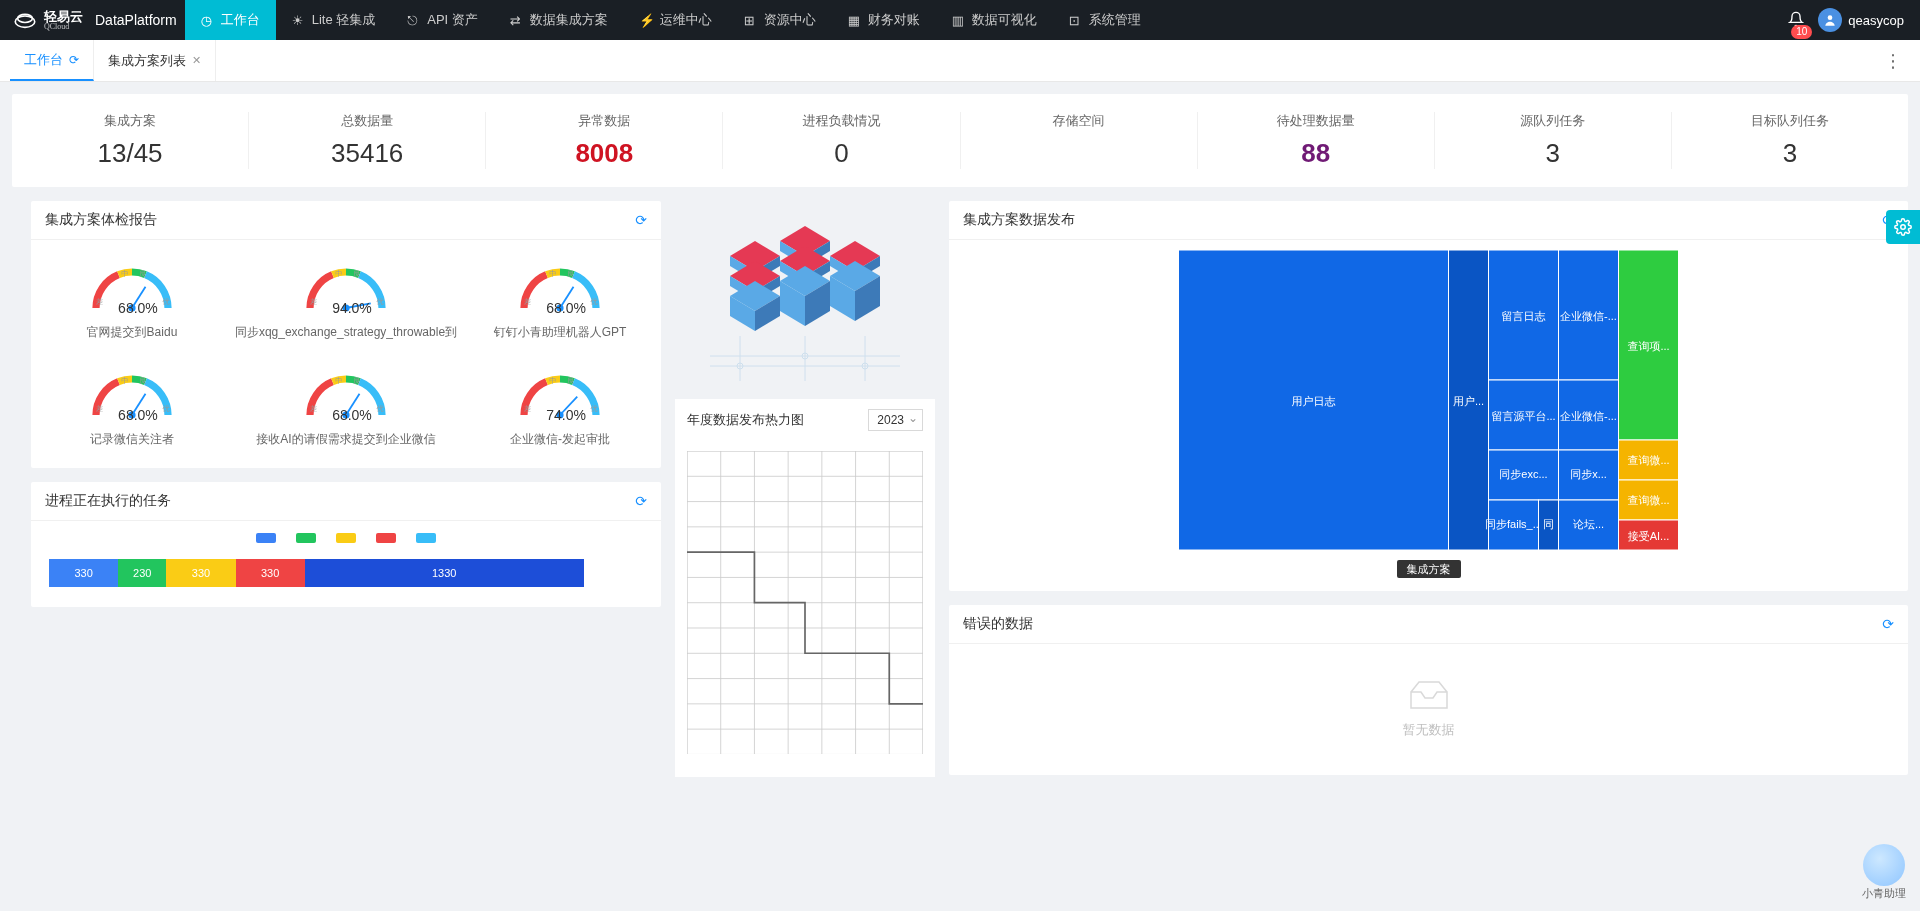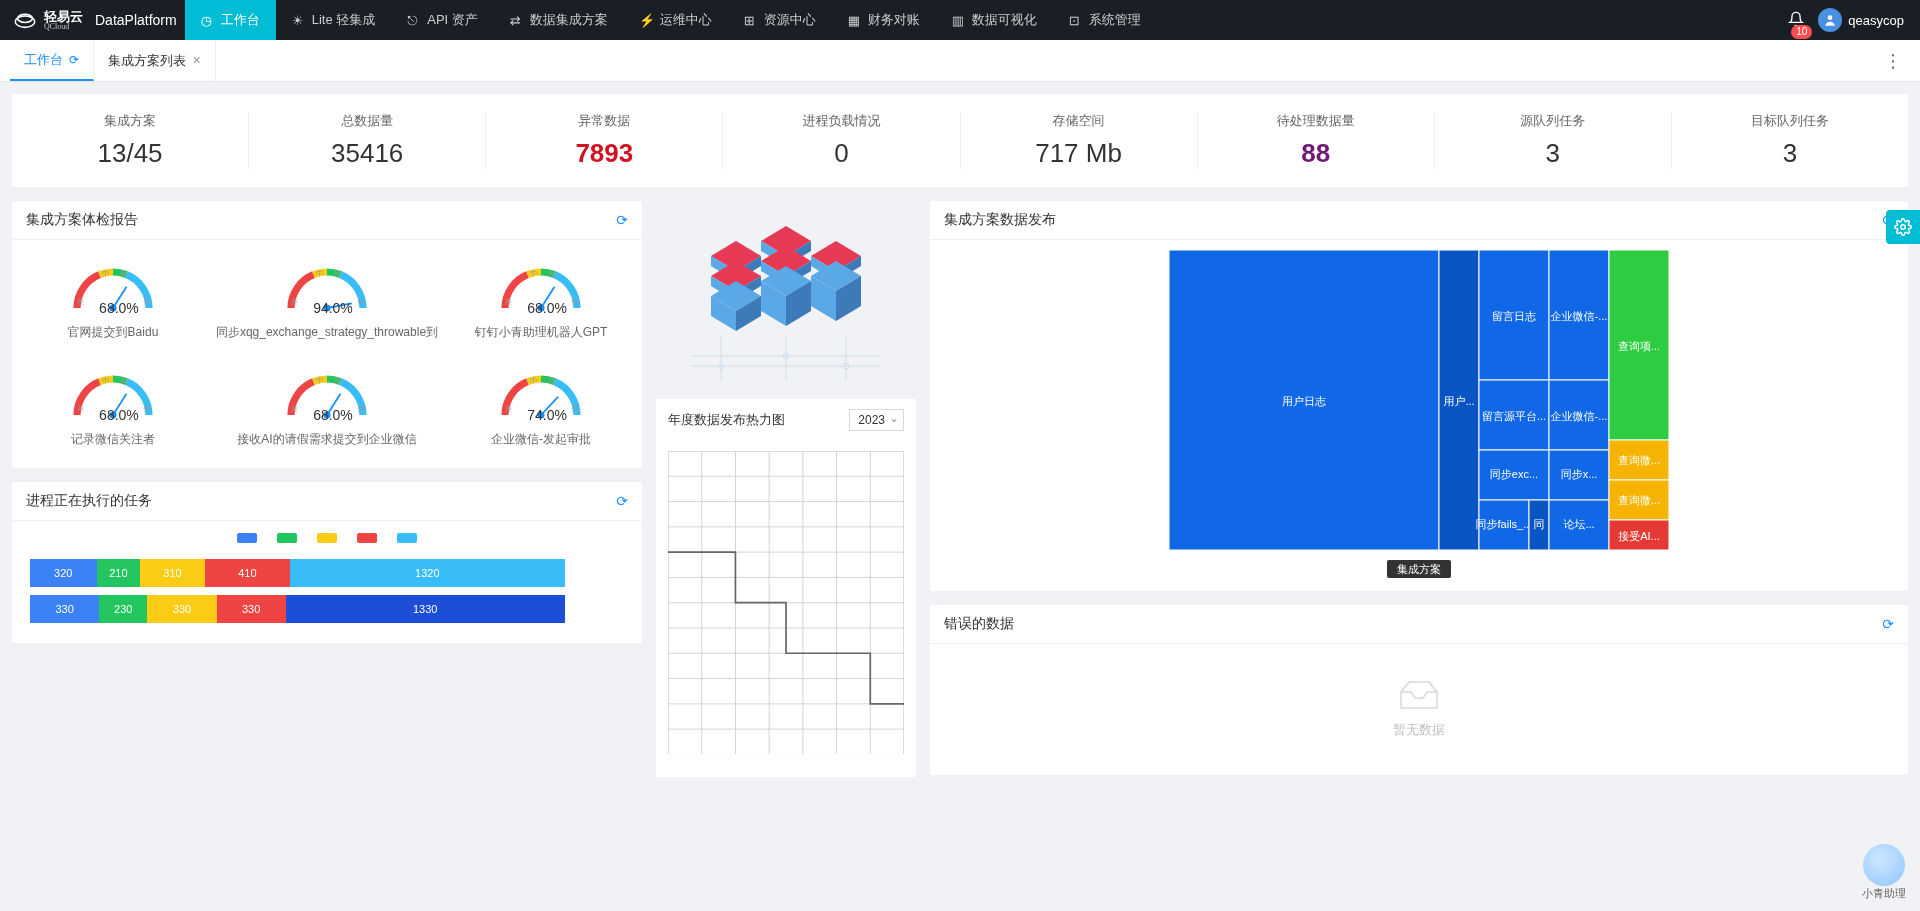--- a/index.html
+++ b/index.html
@@ -37,21 +37,21 @@
 
 .stats { background: #fff; display: flex; padding: 18px 0; border-radius: 2px; }
 .stat { flex: 1; text-align: center; border-right: 1px solid #f0f0f0; }
 .stat:last-child { border-right: none; }
 .stat-label { font-size: 13px; color: #666; margin-bottom: 8px; }
 .stat-value { font-size: 26px; font-weight: 400; color: #333; }
 .stat-value.danger { color: #cf1322; font-weight: 600; }
 .stat-value.warn { color: #701a75; font-weight: 600; }
 
 
-.grid { display: grid; grid-template-columns: 630px 260px 1fr; gap: 14px; align-items: start; }
+.grid { display: grid; grid-template-columns: 630px 260px 1fr; gap: 14px; align-items: start; margin-left: 19px; }
 .panel { background: #fff; border-radius: 2px; }
 .panel-head { display: flex; align-items: center; justify-content: space-between; padding: 10px 14px; border-bottom: 1px solid #f0f0f0; }
 .panel-title { font-size: 14px; color: #333; }
 .refresh-icon { color: #1890ff; cursor: pointer; font-size: 14px; }
 .panel-body { padding: 12px; }
 
 
 .gauges { display: grid; grid-template-columns: repeat(3,1fr); gap: 10px; }
 .gauge-item { text-align: center; padding: 8px 4px; }
 .gauge { width: 90px; height: 60px; margin: 0 auto 4px; position: relative; }
@@ -190,29 +190,28 @@
     <div class="stat">
         <div class="stat-label">集成方案</div>
         <div class="stat-value">13/45</div>
       </div>
     <div class="stat">
         <div class="stat-label">总数据量</div>
         <div class="stat-value">35416</div>
       </div>
     <div class="stat">
         <div class="stat-label">异常数据</div>
-        <div class="stat-value danger">7893</div>
+        <div class="stat-value danger">8008</div>
       </div>
     <div class="stat">
         <div class="stat-label">进程负载情况</div>
         <div class="stat-value">0</div>
       </div>
     <div class="stat">
         <div class="stat-label">存储空间</div>
-        <div class="stat-value">717 Mb</div>
       </div>
     <div class="stat">
         <div class="stat-label">待处理数据量</div>
         <div class="stat-value warn">88</div>
       </div>
     <div class="stat">
         <div class="stat-label">源队列任务</div>
         <div class="stat-value">3</div>
       </div>
     <div class="stat">
@@ -373,27 +372,20 @@
                 <span class="legend-sw" style="background:#facc15"></span>
               </div>
               <div class="legend-item">
                 <span class="legend-sw" style="background:#ef4444"></span>
               </div>
               <div class="legend-item">
                 <span class="legend-sw" style="background:#38bdf8"></span>
               </div>
             </div>
           <div id="progress-bars">
-              <div class="pbar-row">
-                <div class="pbar-seg" style="background:#3b82f6;width:11.206225680933851%">320</div>
-                <div class="pbar-seg" style="background:#22c55e;width:7.354085603112841%">210</div>
-                <div class="pbar-seg" style="background:#facc15;width:10.85603112840467%">310</div>
-                <div class="pbar-seg" style="background:#ef4444;width:14.357976653696497%">410</div>
-                <div class="pbar-seg" style="background:#38bdf8;width:46.22568093385213%">1320</div>
-              </div>
               <div class="pbar-row">
                 <div class="pbar-seg" style="background:#3b82f6;width:11.647058823529413%">330</div>
                 <div class="pbar-seg" style="background:#22c55e;width:8.117647058823529%">230</div>
                 <div class="pbar-seg" style="background:#facc15;width:11.647058823529413%">330</div>
                 <div class="pbar-seg" style="background:#ef4444;width:11.647058823529413%">330</div>
                 <div class="pbar-seg" style="background:#1d4ed8;width:46.94117647058824%">1330</div>
               </div>
             </div>
         </div>
       </div>

